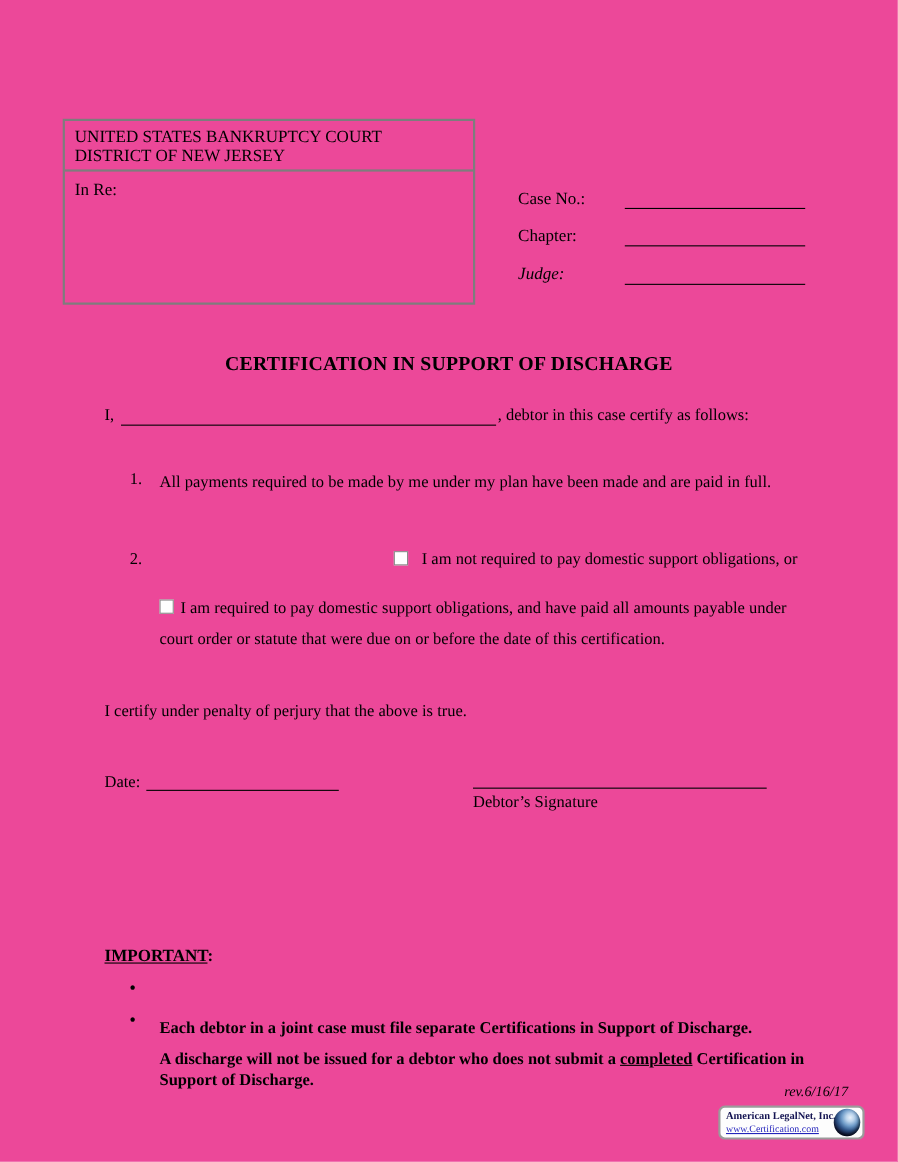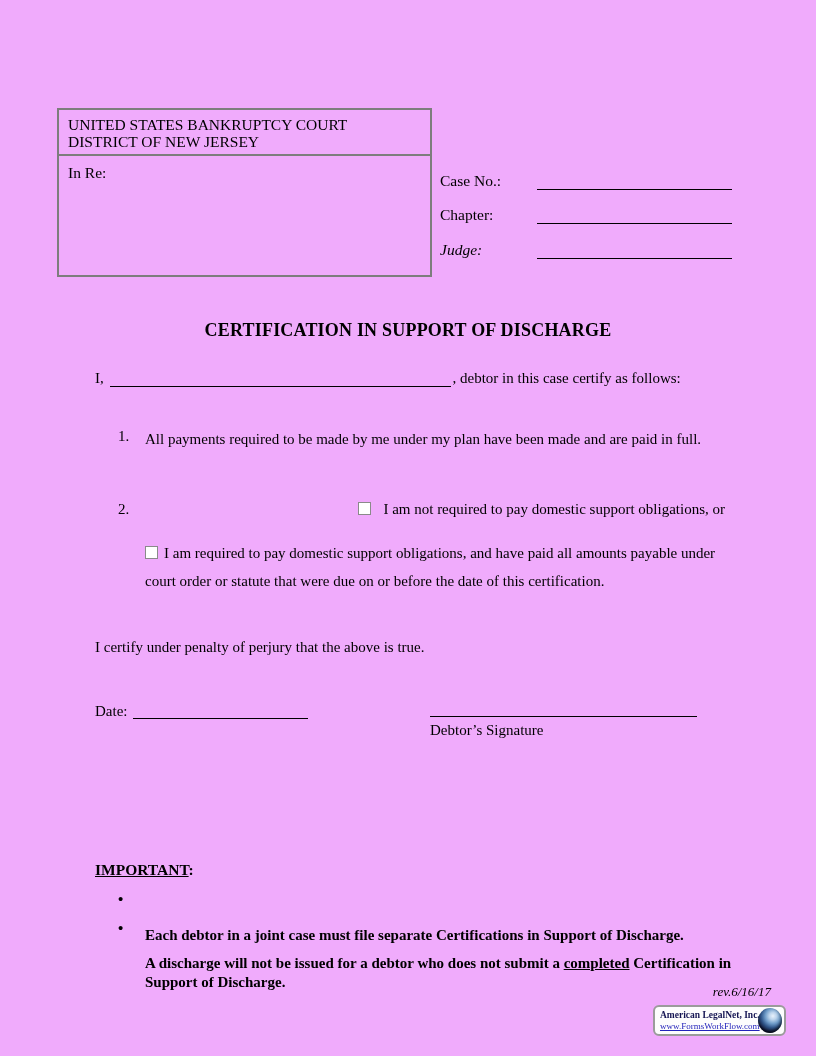--- a/index.html
+++ b/index.html
@@ -5,21 +5,21 @@
   html, body { margin: 0; padding: 0; }
   body {
     font-family: "Liberation Serif", serif;
     background: #ffffff;
     color: #000000;
   }
   .page {
     position: relative;
     width: 816px;
     height: 1056px;
-    background: #f0abfc;
+    background: #ec4899;
     overflow: hidden;
     font-size: 15px;
   }
   .abs { position: absolute; }
 
   
   .court-box {
     left: 57px; top: 108px;
     width: 371px; height: 165px;
     border: 2px solid #7d7d7d;
@@ -34,21 +34,21 @@
     position: absolute; left: 9px; top: 6px;
     font-size: 15.5px; line-height: 17px; white-space: pre-line;
   }
   .in-re { position: absolute; left: 9px; top: 54px; font-size: 15.5px; }
 
   
   .case-field-row {
     display: flex; align-items: flex-end;
     left: 440px; width: 292px; height: 18px;
   }
-  .case-field-row .lbl { width: 97px; font-size: 15.5px; }
+  .case-field-row .lbl { width: 97px; font-size: 15.5px; margin-left: 31px; }
   .blank-line {
     display: inline-block;
     border-bottom: 1px solid #000;
     height: 16px;
   }
   .case-field-row .blank-line { flex: 1; }
 
   .title-line {
     left: 0; top: 320px; width: 100%;
     text-align: center; font-weight: bold; font-size: 18px;
@@ -173,18 +173,18 @@
   <div class="abs bullet-dot" style="left:118px; top:920px;">•</div>
   <div class="abs bullet-text" style="left:145px; top:917px; width:635px;">
     <span>A discharge will not be issued for a debtor who does not submit a </span><span class="u">completed</span><span> Certification in Support of Discharge.</span>
   </div>
 
   <div class="abs rev-note">rev.6/16/17</div>
 
   <div class="abs aln-logo">
     <div class="aln-text">
       <div class="aln-name">American LegalNet, Inc.</div>
-      <div class="aln-url">www.FormsWorkFlow.com</div>
+      <div class="aln-url">www.Certification.com</div>
     </div>
     <div class="globe"></div>
   </div>
 
 </div>
 
 </body></html>

